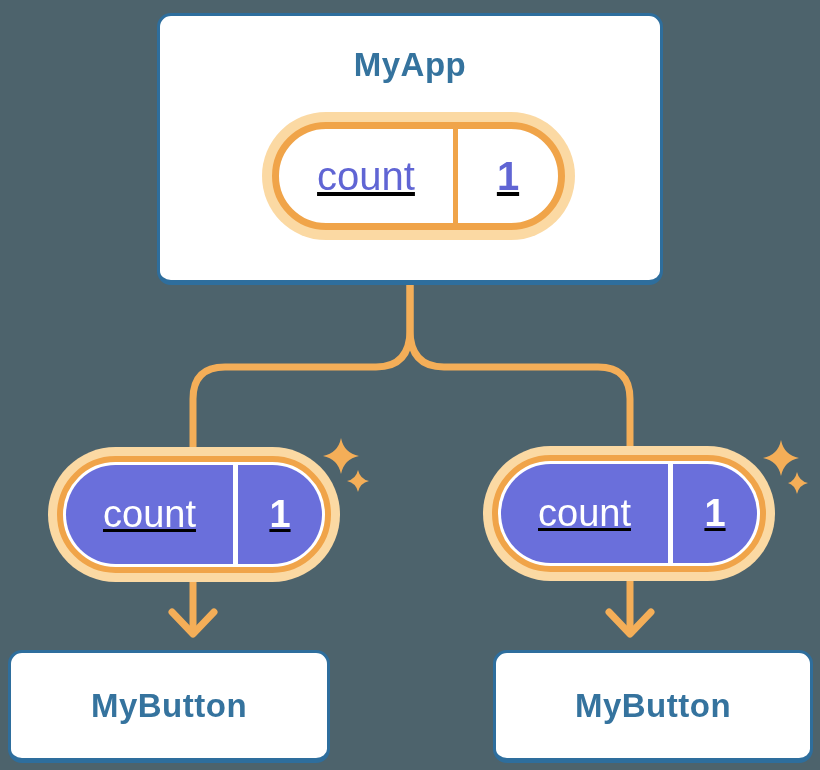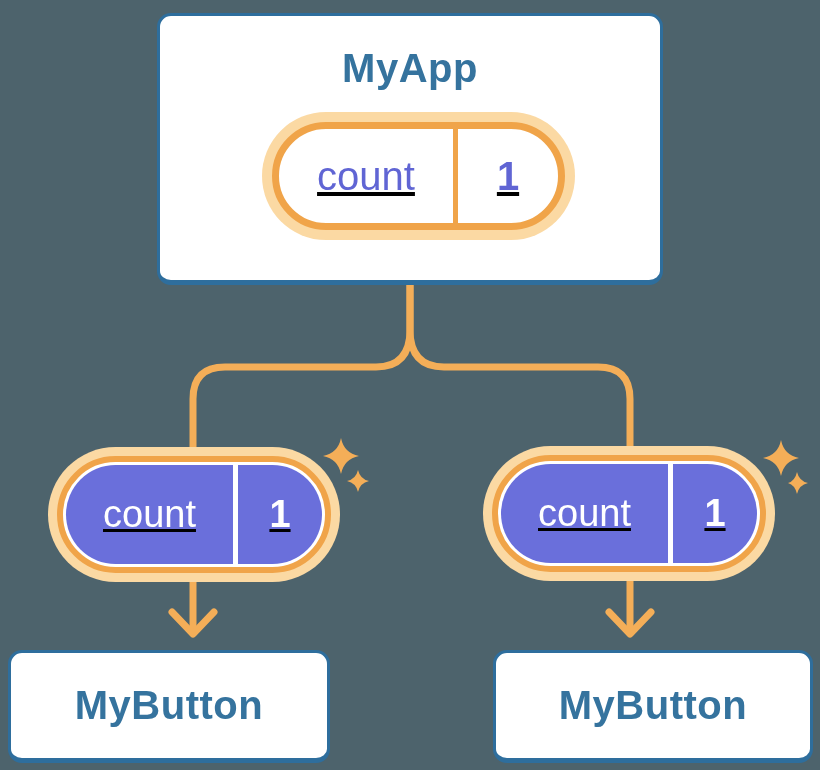--- a/index.html
+++ b/index.html
@@ -52,21 +52,21 @@
   .root-card { left: 157px; top: 13px; width: 506px; height: 272px; }
   .leaf-card {
     display: flex; align-items: center; justify-content: center;
   }
   .leaf-card-left  { left: 8px;   top: 650px; width: 322px; height: 113px; }
   .leaf-card-right { left: 493px; top: 650px; width: 320px; height: 113px; }
   .card-title {
     display: block;
     text-align: center;
     margin-top: 30px;
-    font-size: 40px;
+    font-size: 33px;
     font-weight: 700;
     color: var(--label-text);
     letter-spacing: 0.5px;
   }
   .leaf-card .card-title { margin-top: 0; }
 
   
   .pill {
     position: absolute;
     border-radius: 999px;

